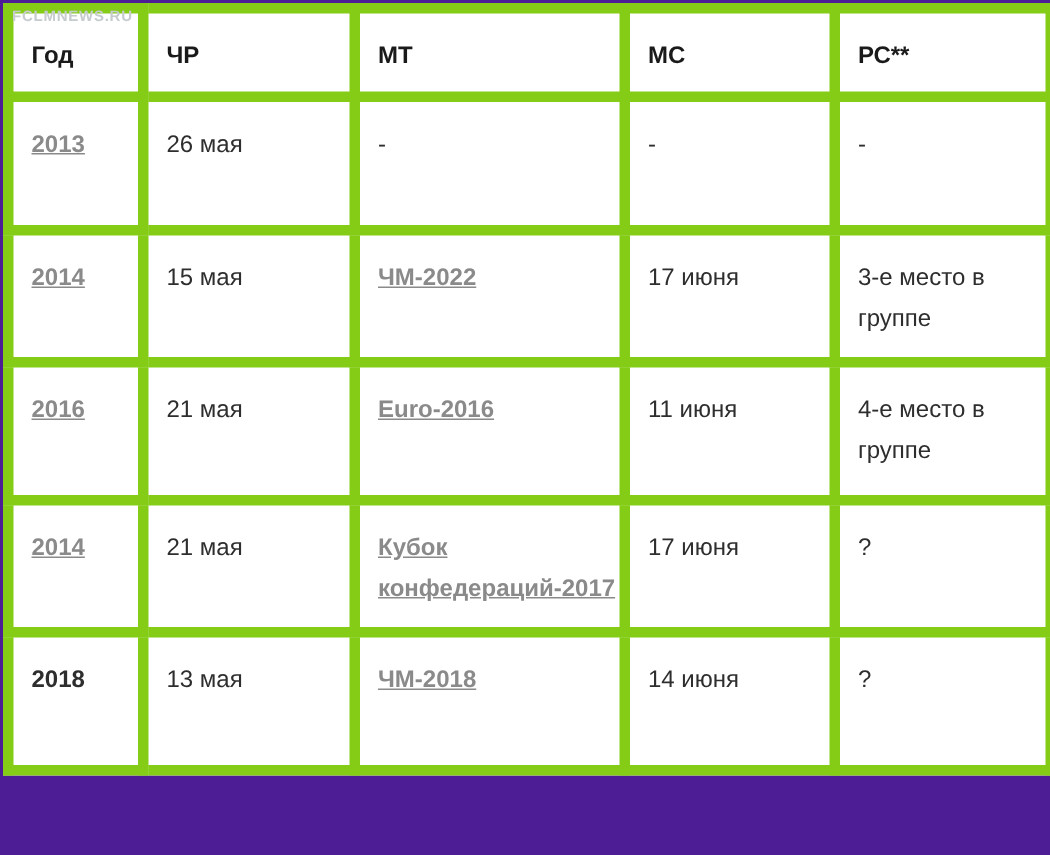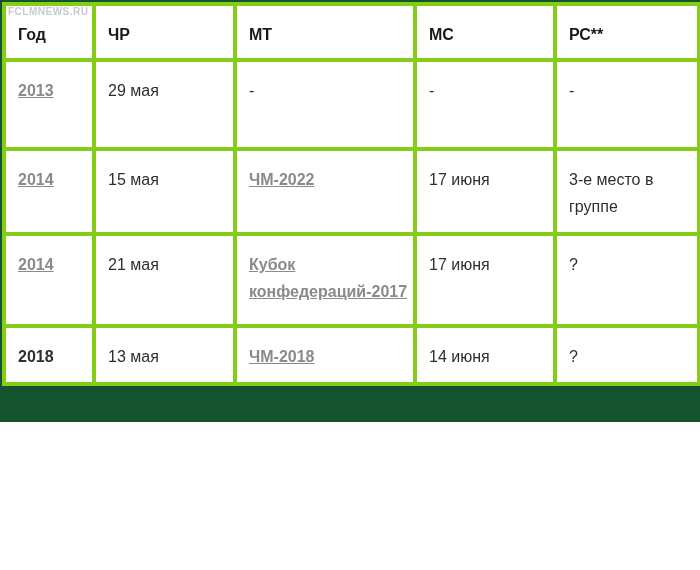--- a/index.html
+++ b/index.html
@@ -2,42 +2,42 @@
 <html><head>
 <meta charset="utf-8">
 <style>
   * { margin: 0; padding: 0; box-sizing: border-box; }
   html, body {
     width: 700px; height: 570px;
     background: #ffffff;
     font-family: "Liberation Sans", "DejaVu Sans", sans-serif;
     overflow: hidden;
   }
-  .page { position: relative; width: 700px; height: 422px; background: #14532d; }
+  .page { position: relative; width: 700px; height: 570px; background: #4c1d95; }
 
   .watermark {
     position: absolute;
     top: 6px; left: 8px;
     font-size: 10px;
     font-weight: bold;
     letter-spacing: 0.5px;
     color: #c6cbce;
     z-index: 2;
   }
 
   table.sched {
     position: absolute;
     top: 2px; left: 2px;
     width: 695px;
     border-collapse: collapse;
     table-layout: fixed;
     background: #ffffff;
   }
   .sched th, .sched td {
-    border: 4px solid #84cc16;
+    border: 7px solid #84cc16;
     vertical-align: top;
     text-align: left;
     padding: 15px 12px 12px 12px;
     font-size: 16px;
     line-height: 27px;
     color: #2e2e2e;
     overflow: hidden;
   }
   .sched th {
     font-weight: bold;
@@ -81,31 +81,38 @@
         <th>Год</th>
         <th>ЧР</th>
         <th>МТ</th>
         <th>МС</th>
         <th>РС**</th>
       </tr>
     </thead>
     <tbody>
         <tr>
           <td><a href="#" class="cell-link">2013</a></td>
-          <td><span>29 мая</span></td>
+          <td><span>26 мая</span></td>
           <td><span>-</span></td>
           <td><span>-</span></td>
           <td><span>-</span></td>
         </tr>
         <tr>
           <td><a href="#" class="cell-link">2014</a></td>
           <td><span>15 мая</span></td>
           <td><a href="#" class="cell-link">ЧМ-2022</a></td>
           <td><span>17 июня</span></td>
           <td><span>3-е место в группе</span></td>
+        </tr>
+        <tr>
+          <td><a href="#" class="cell-link">2016</a></td>
+          <td><span>21 мая</span></td>
+          <td><a href="#" class="cell-link">Euro-2016</a></td>
+          <td><span>11 июня</span></td>
+          <td><span>4-е место в группе</span></td>
         </tr>
         <tr>
           <td><a href="#" class="cell-link">2014</a></td>
           <td><span>21 мая</span></td>
           <td><a href="#" class="cell-link">Кубок конфедераций-2017</a></td>
           <td><span>17 июня</span></td>
           <td><span>?</span></td>
         </tr>
         <tr>
           <td><span class="bold">2018</span></td>

